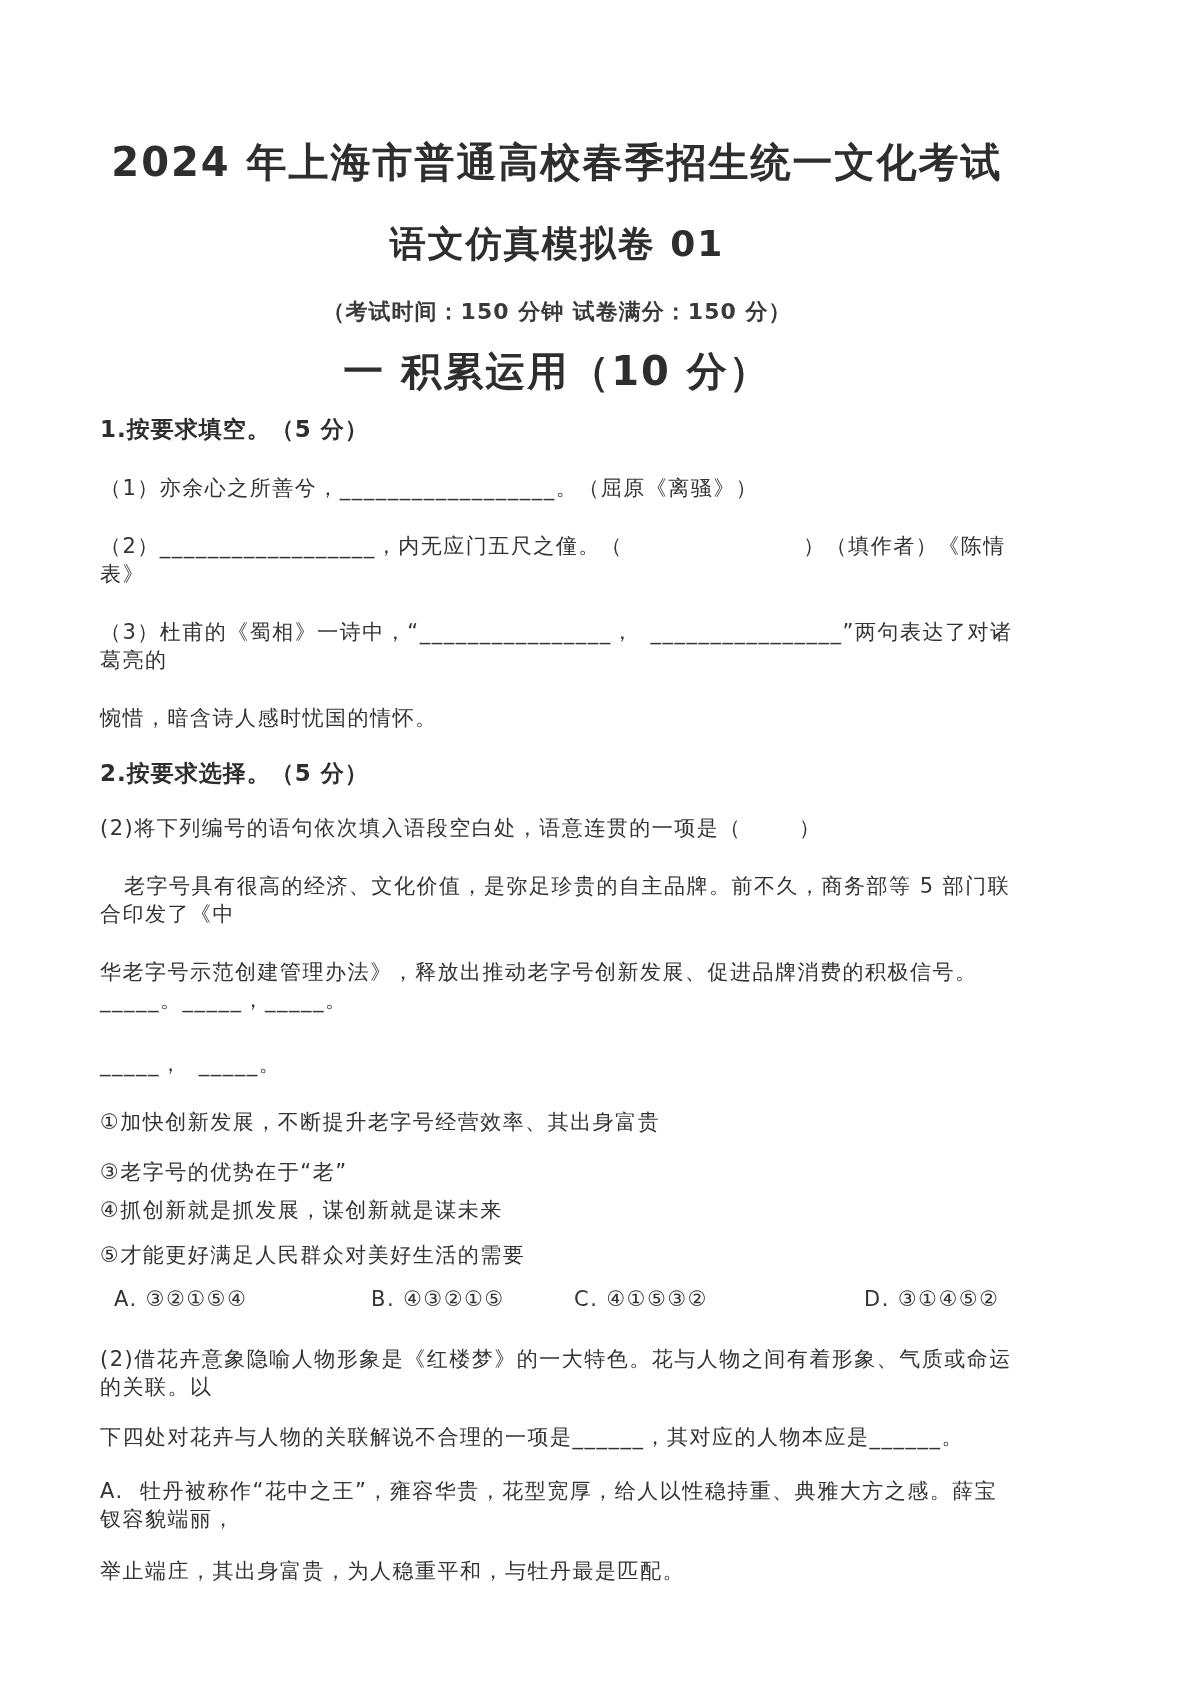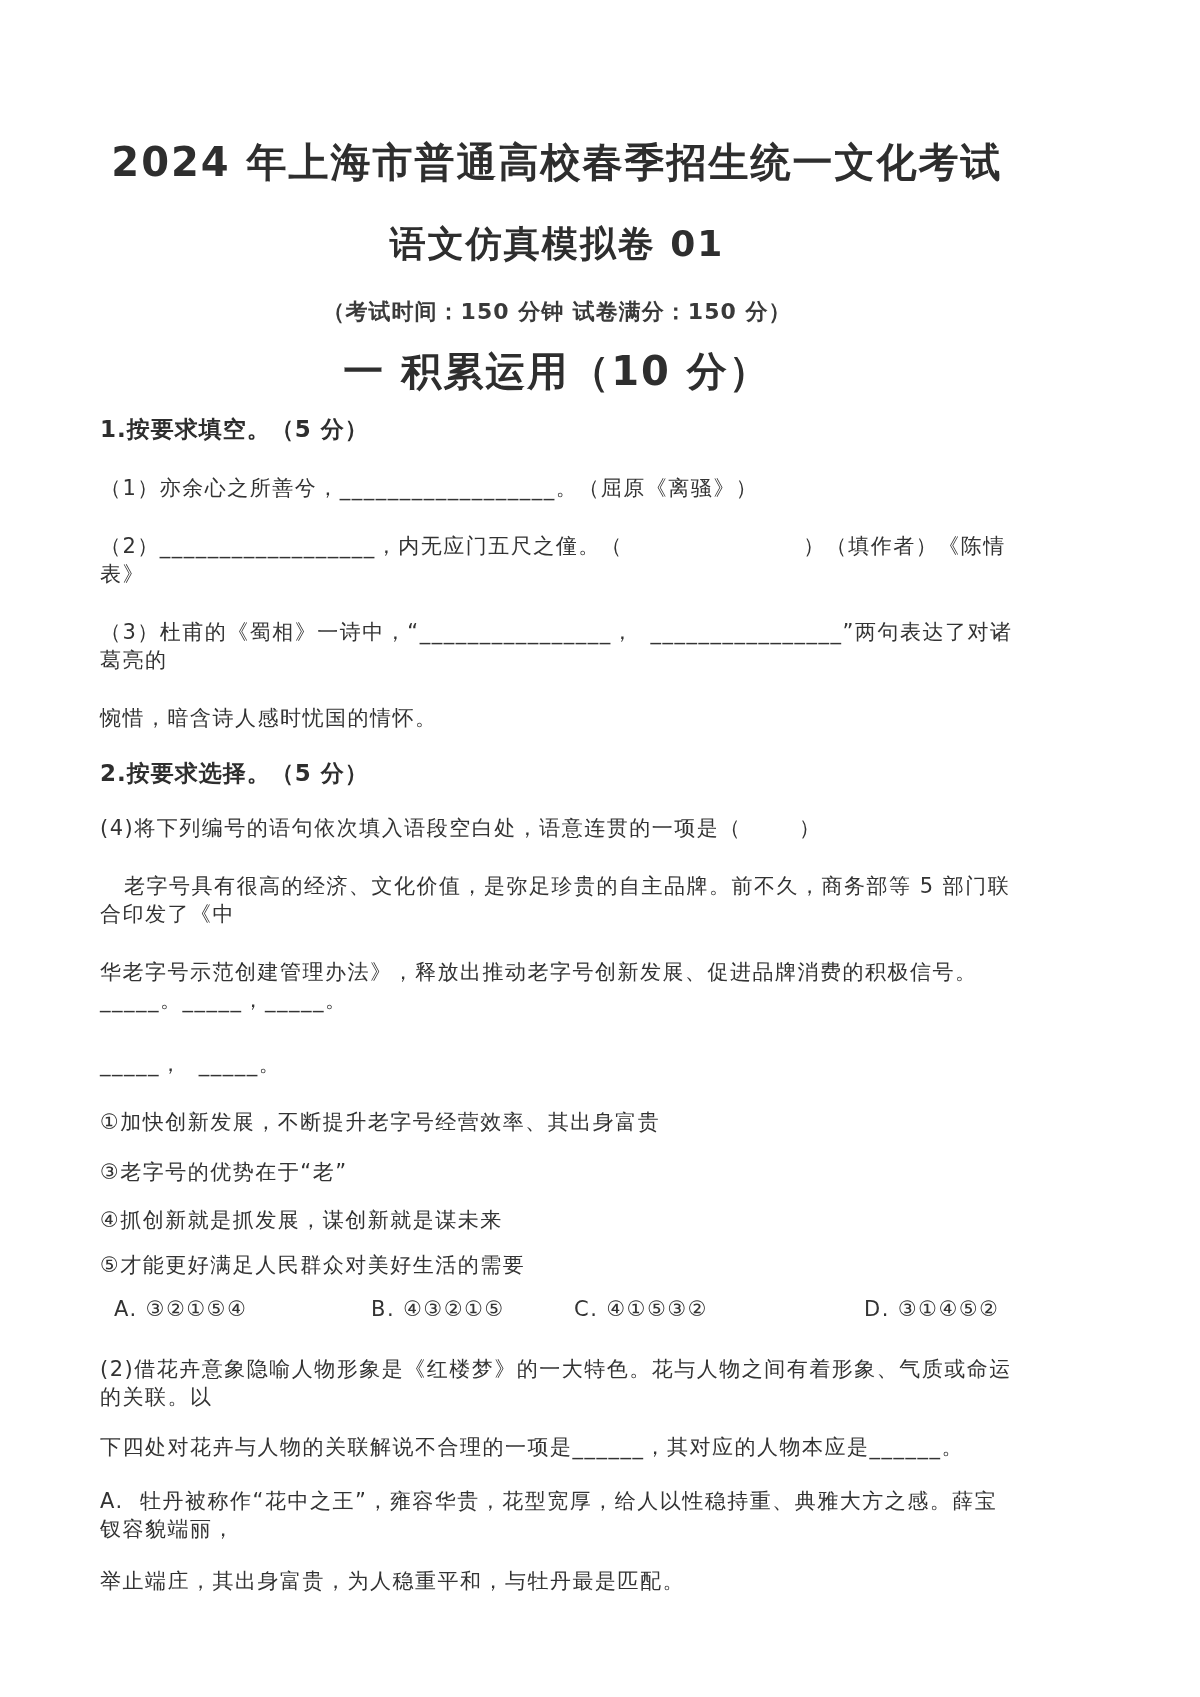--- a/index.html
+++ b/index.html
@@ -72,21 +72,21 @@
     line-height: 28px;
     letter-spacing: 1.5px;
     color: #333333;
     white-space: pre-wrap;
   }
   .mt30 { margin-top: 30px; }
   .mt36 { margin-top: 36px; }
   .mt26 { margin-top: 26px; }
   .mt24 { margin-top: 24px; }
   .mt22 { margin-top: 22px; }
-  .mt20 { margin-top: 20px; }
+  .mt20 { margin-top: 10px; }
   .mt18 { margin-top: 30px; }
   .mt17 { margin-top: 17px; }
   .mt32 { margin-top: 32px; }
   .para-indent { text-indent: 24px; }
   .options-row {
     margin-top: 16px;
     padding-left: 14px;
     font-size: 21px;
     line-height: 28px;
     letter-spacing: 1.5px;
@@ -109,21 +109,21 @@
 
   <div class="section-heading">一 积累运用（10 分）</div>
 
   <div class="q-heading q1-heading">1.按要求填空。（5 分）</div>
   <div class="line mt30">（1）亦余心之所善兮，__________________。（屈原《离骚》）</div>
   <div class="line mt30">（2）__________________，内无应门五尺之僮。（                      ）（填作者）《陈情表》</div>
   <div class="line mt30">（3）杜甫的《蜀相》一诗中，“________________，  ________________”两句表达了对诸葛亮的</div>
   <div class="line mt18">惋惜，暗含诗人感时忧国的情怀。</div>
 
   <div class="q-heading q2-heading">2.按要求选择。（5 分）</div>
-  <div class="line mt26">(4)将下列编号的语句依次填入语段空白处，语意连贯的一项是（       ）</div>
+  <div class="line mt26">(2)将下列编号的语句依次填入语段空白处，语意连贯的一项是（       ）</div>
 
   <div class="line mt30 para-indent">老字号具有很高的经济、文化价值，是弥足珍贵的自主品牌。前不久，商务部等 5 部门联合印发了《中</div>
   <div class="line mt30">华老字号示范创建管理办法》，释放出推动老字号创新发展、促进品牌消费的积极信号。_____。_____，_____。</div>
   <div class="line mt36">_____，  _____。</div>
 
   <div class="line mt18">①加快创新发展，不断提升老字号经营效率、其出身富贵</div>
   <div class="line mt22">③老字号的优势在于“老”</div>
   <div class="line mt20">④抓创新就是抓发展，谋创新就是谋未来</div>
   <div class="line mt17">⑤才能更好满足人民群众对美好生活的需要</div>
 

